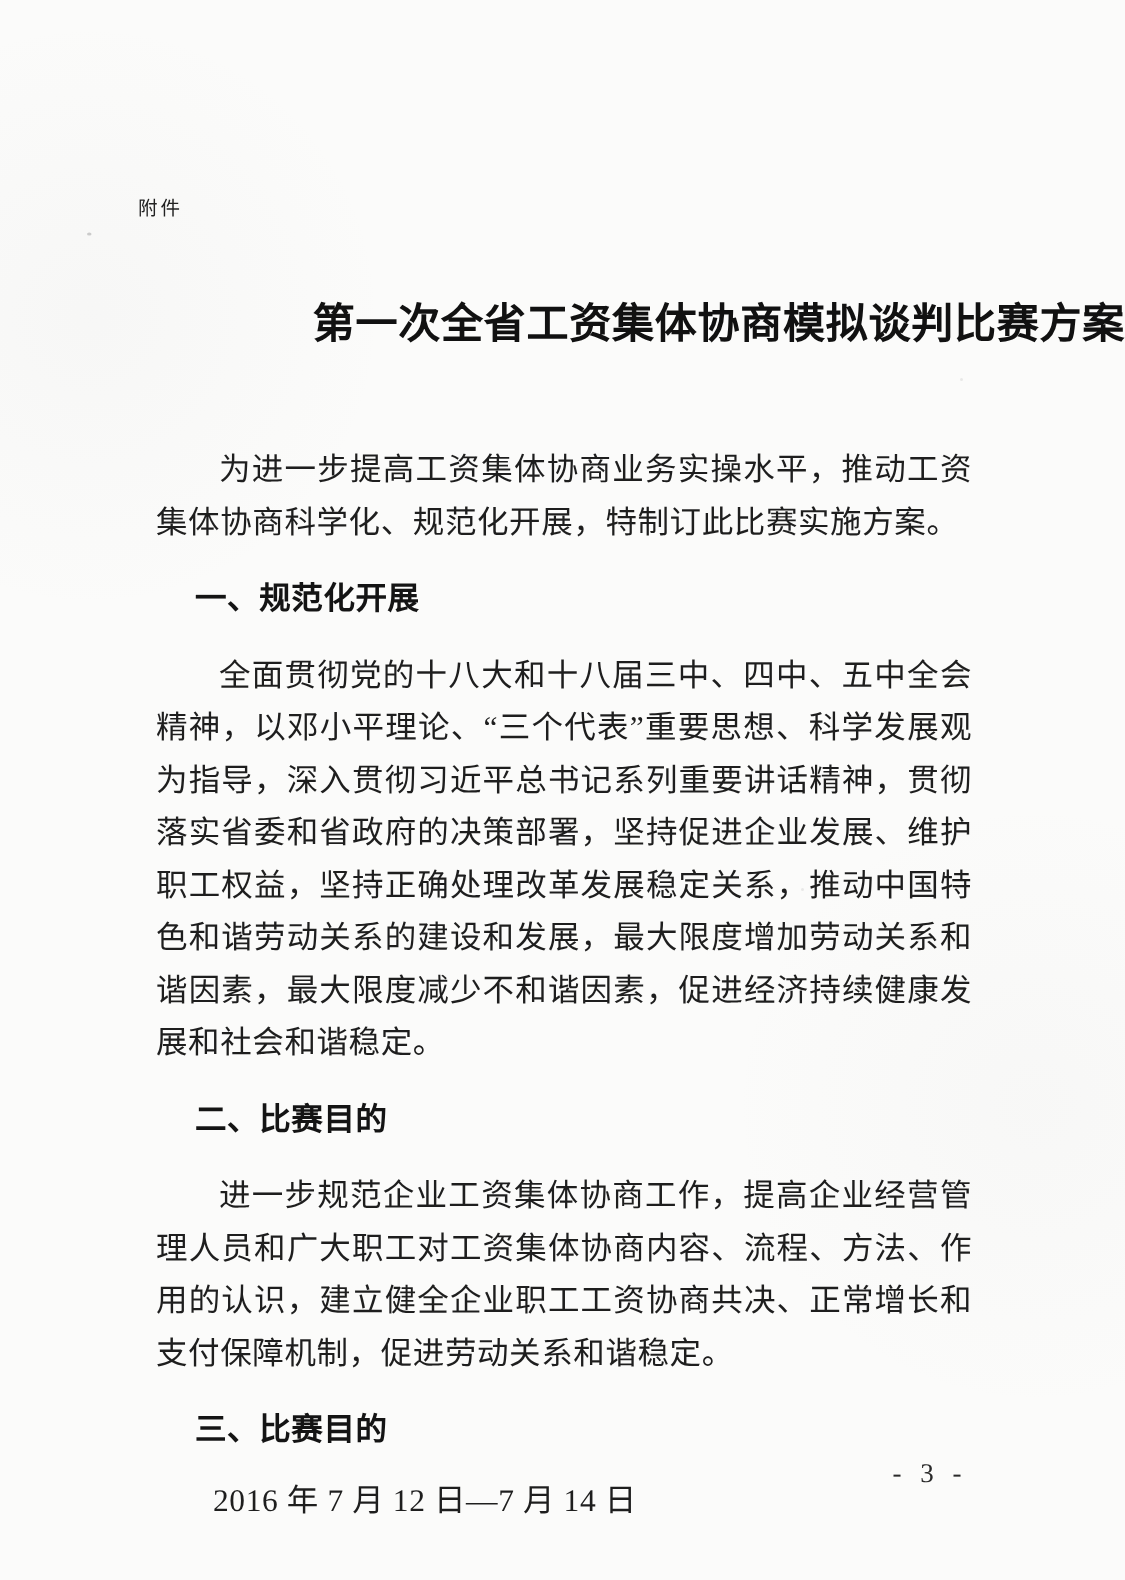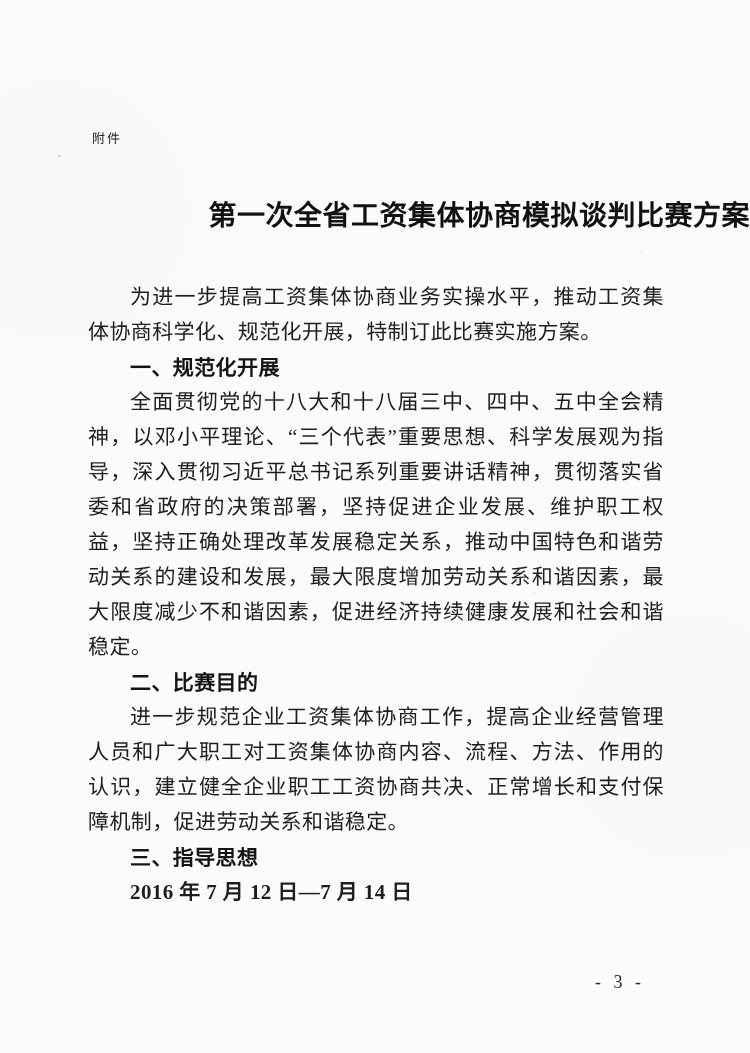--- a/index.html
+++ b/index.html
@@ -50,34 +50,33 @@
     width: 576px;
     font-size: 21px;
     line-height: 35px;
     text-align: justify;
     text-justify: inter-character;
     letter-spacing: 0.4px;
     color: #1e1e1e;
     word-break: break-all;
   }
   .content p {
-    margin: 0;
+    margin: 16px;
     text-indent: 2em;
   }
   .content .heading {
     margin: 0;
     text-indent: 2em;
     font-family: "Liberation Sans", "DejaVu Sans", sans-serif;
     font-weight: 700;
     color: #141414;
   }
   .content .dateline {
-    margin: 0;
+    margin: 12px;
     text-indent: 2em;
-    font-weight: bold;
   }
   .page-number {
     position: absolute;
     right: 105px;
     top: 972px;
     font-size: 18px;
     letter-spacing: 4px;
     color: #2a2a2a;
   }
   
@@ -104,19 +103,19 @@
 
   <div class="content">
     <p>为进一步提高工资集体协商业务实操水平，推动工资集体协商科学化、规范化开展，特制订此比赛实施方案。</p>
 
     <p class="heading">一、规范化开展</p>
     <p>全面贯彻党的十八大和十八届三中、四中、五中全会精神，以邓小平理论、“三个代表”重要思想、科学发展观为指导，深入贯彻习近平总书记系列重要讲话精神，贯彻落实省委和省政府的决策部署，坚持促进企业发展、维护职工权益，坚持正确处理改革发展稳定关系，推动中国特色和谐劳动关系的建设和发展，最大限度增加劳动关系和谐因素，最大限度减少不和谐因素，促进经济持续健康发展和社会和谐稳定。</p>
 
     <p class="heading">二、比赛目的</p>
     <p>进一步规范企业工资集体协商工作，提高企业经营管理人员和广大职工对工资集体协商内容、流程、方法、作用的认识，建立健全企业职工工资协商共决、正常增长和支付保障机制，促进劳动关系和谐稳定。</p>
 
-    <p class="heading">三、指导思想</p>
+    <p class="heading">三、比赛目的</p>
     <p class="dateline">2016 年 7 月 12 日—7 月 14 日</p>
 
   </div>
 
   <div class="page-number">- 3 -</div>
 </div>
 
 </body></html>

